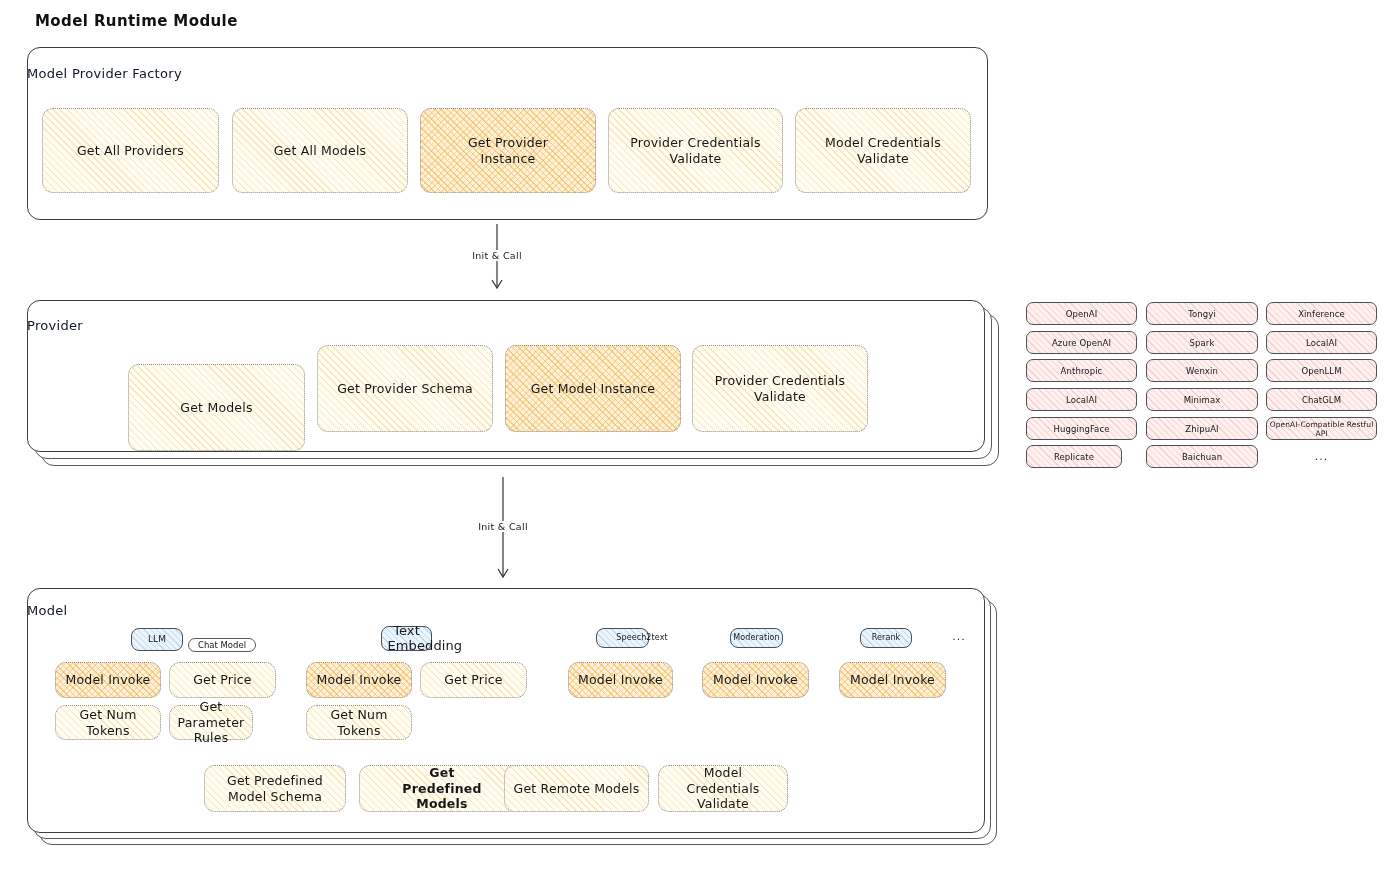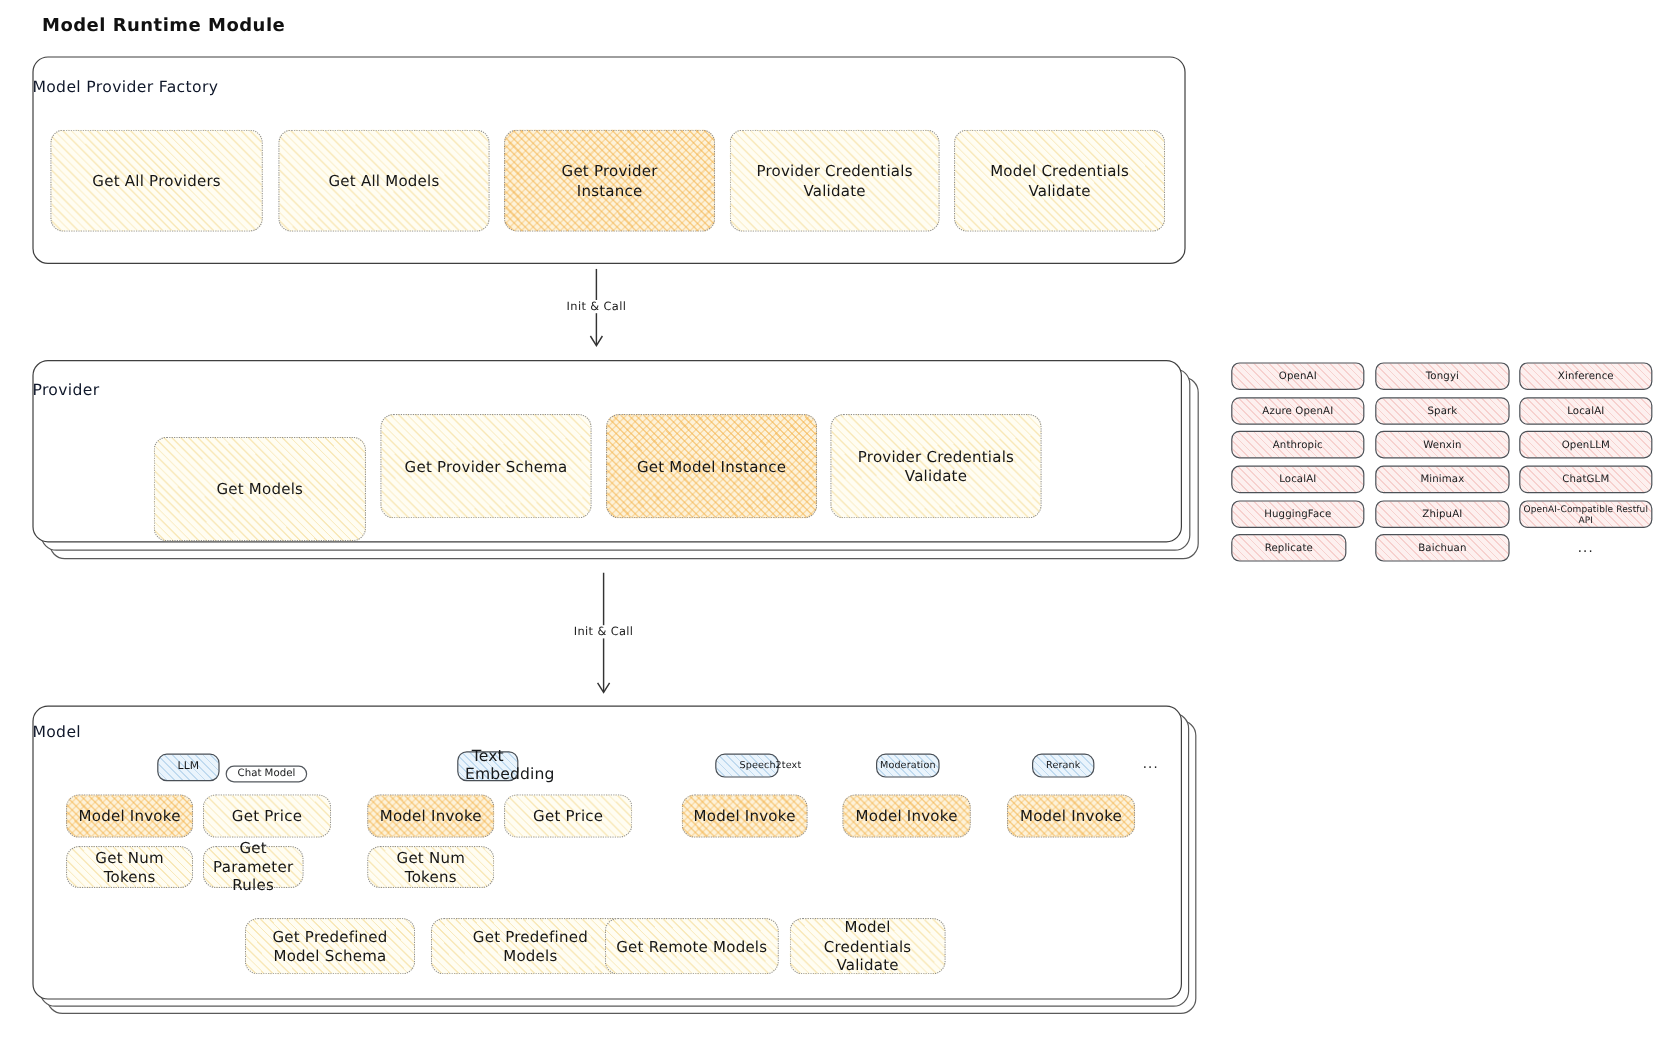--- a/index.html
+++ b/index.html
@@ -227,21 +227,21 @@
   <div class="abs node fill-yellow" style="left:169px;top:705px;width:84px;height:35px;">
       <span style="width:95px;">Get Parameter Rules</span>
     </div>
   <div class="abs node fill-yellow" style="left:306px;top:705px;width:106px;height:35px;">
       <span>Get Num Tokens</span>
     </div>
 
   <div class="abs node fill-yellow" style="left:204px;top:765px;width:142px;height:47px;">
       <span style="width:120px;">Get Predefined Model Schema</span>
     </div>
-  <div class="abs node fill-yellow" style="left:359px;top:765px;width:166px;height:47px;">
+  <div class="abs node fill-yellow" style="left:359px;top:765px;width:166px;height:47px;font-weight:bold;">
       <span style="width:100px;">Get Predefined Models</span>
     </div>
   <div class="abs node fill-yellow" style="left:504px;top:765px;width:145px;height:47px;">
       <span>Get Remote Models</span>
     </div>
   <div class="abs node fill-yellow" style="left:658px;top:765px;width:130px;height:47px;">
       <span style="width:110px;">Model Credentials Validate</span>
     </div>
 
 </div>

